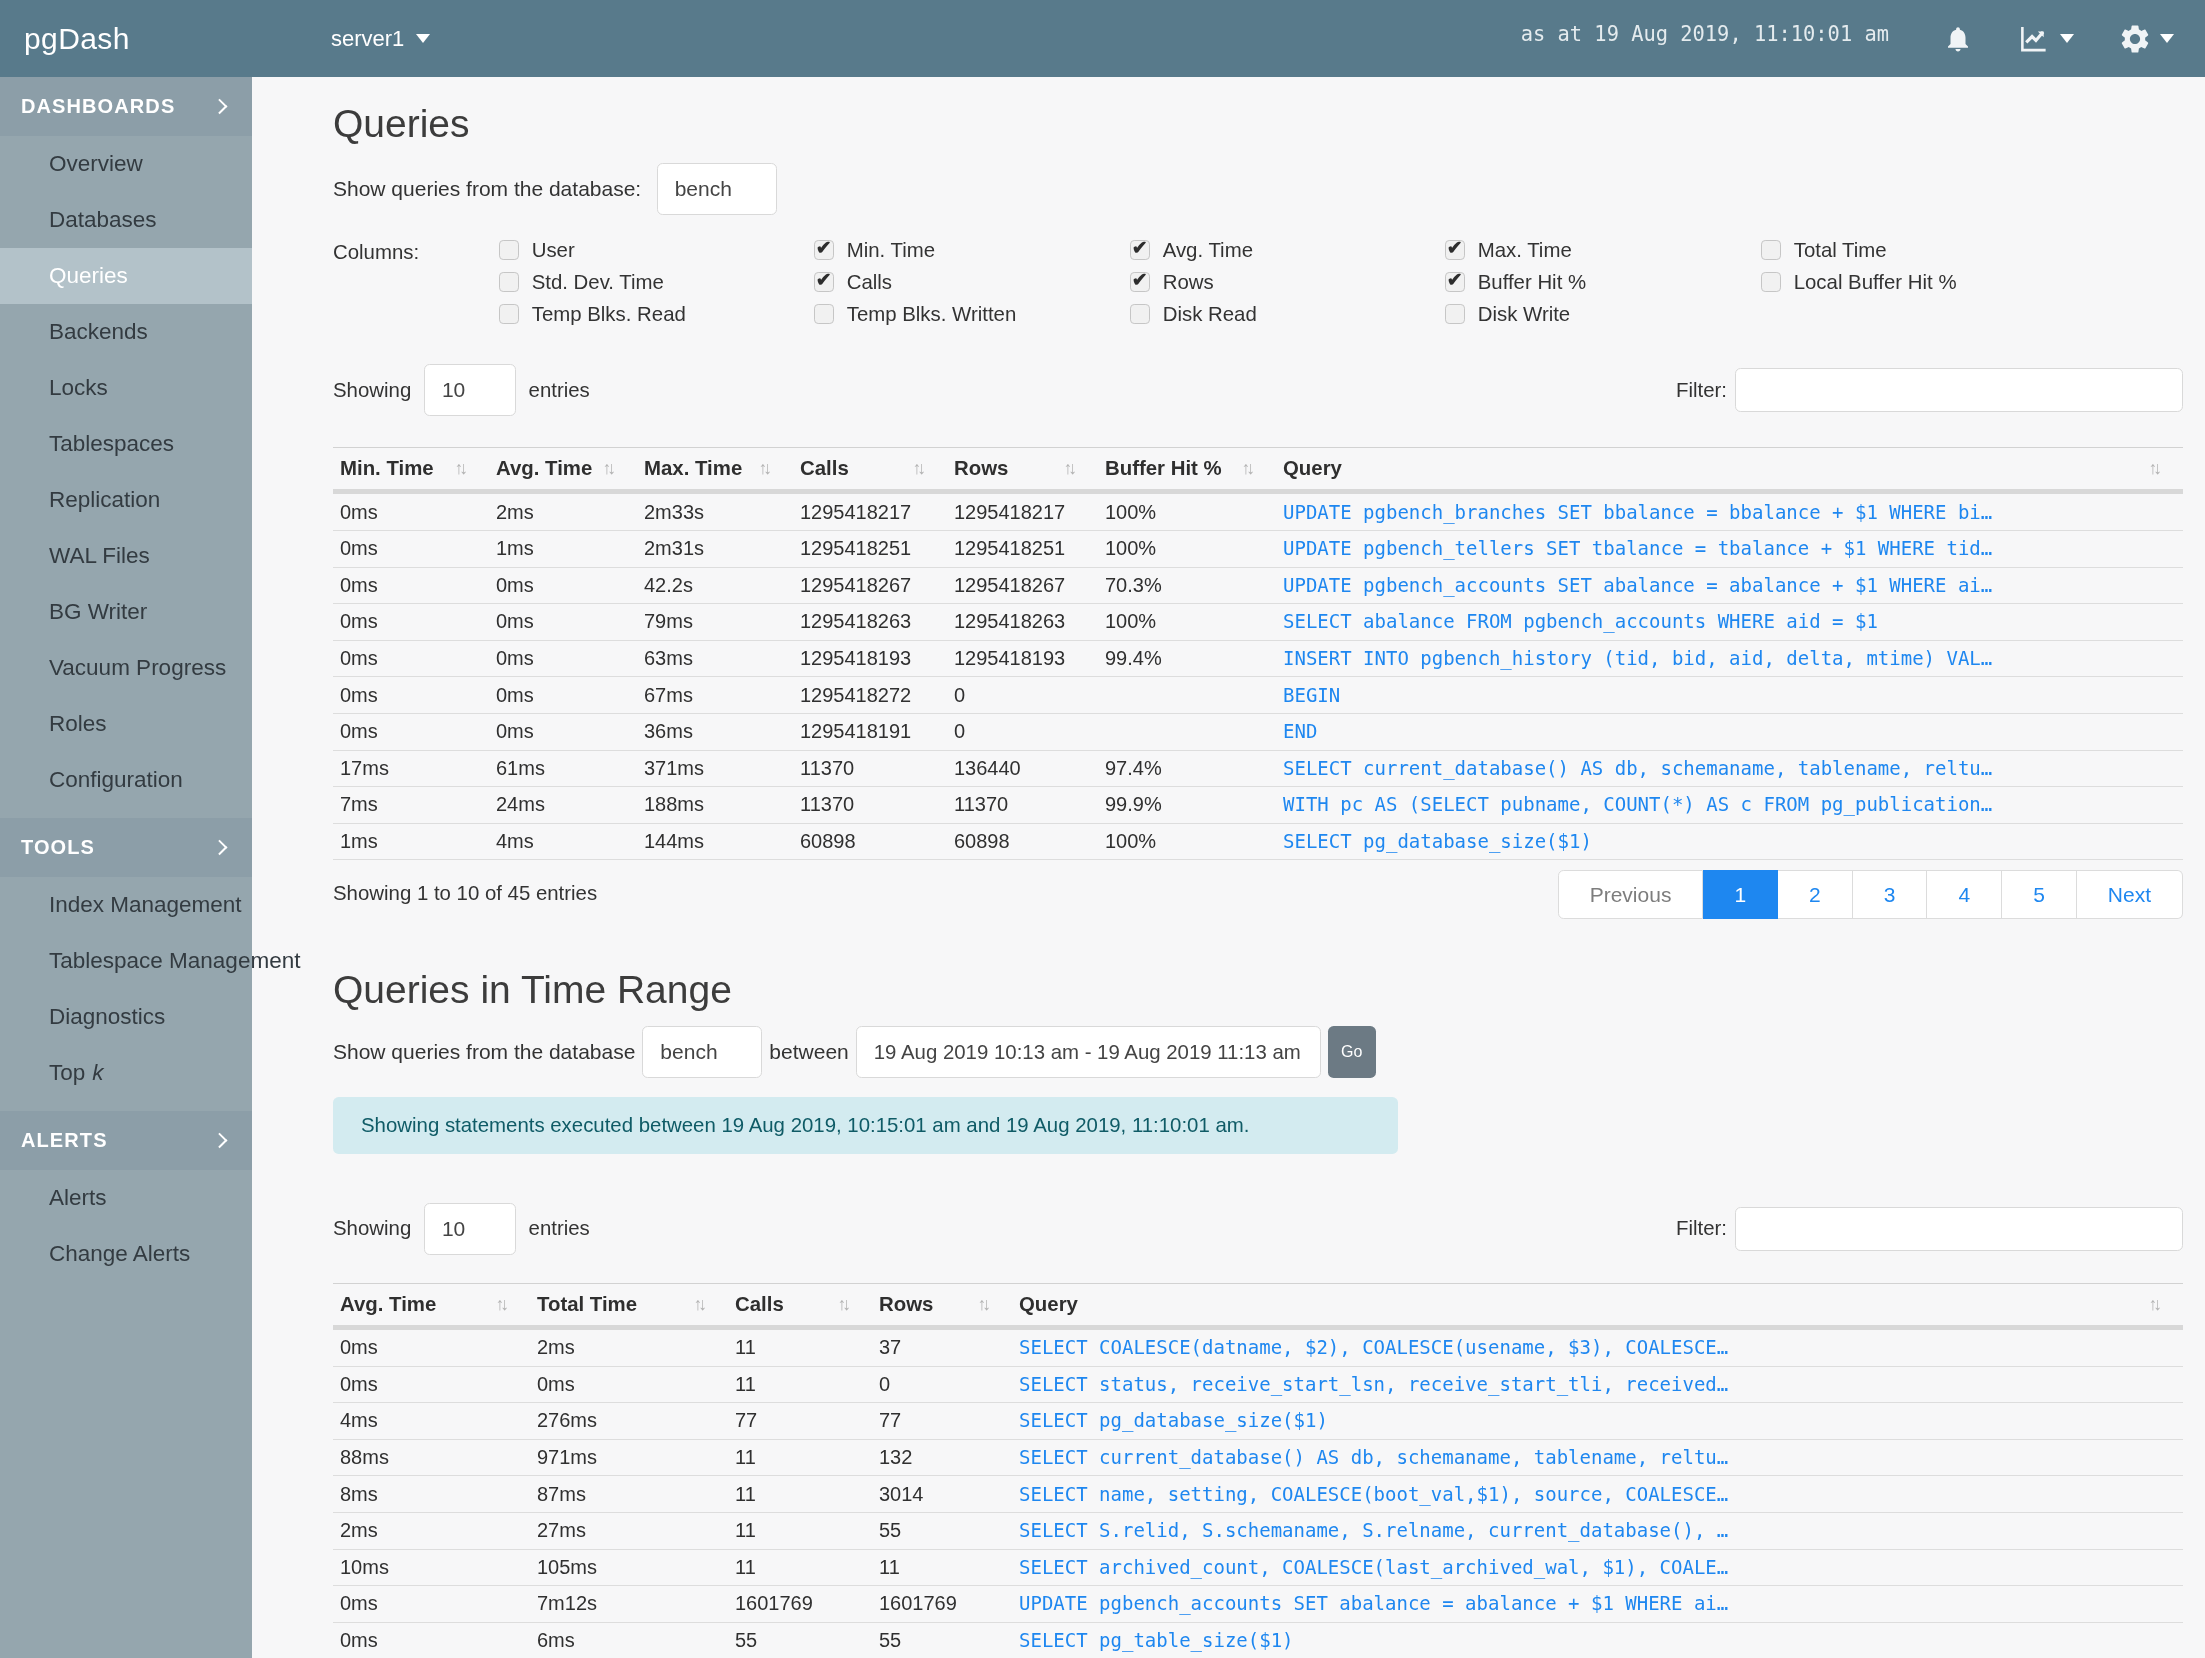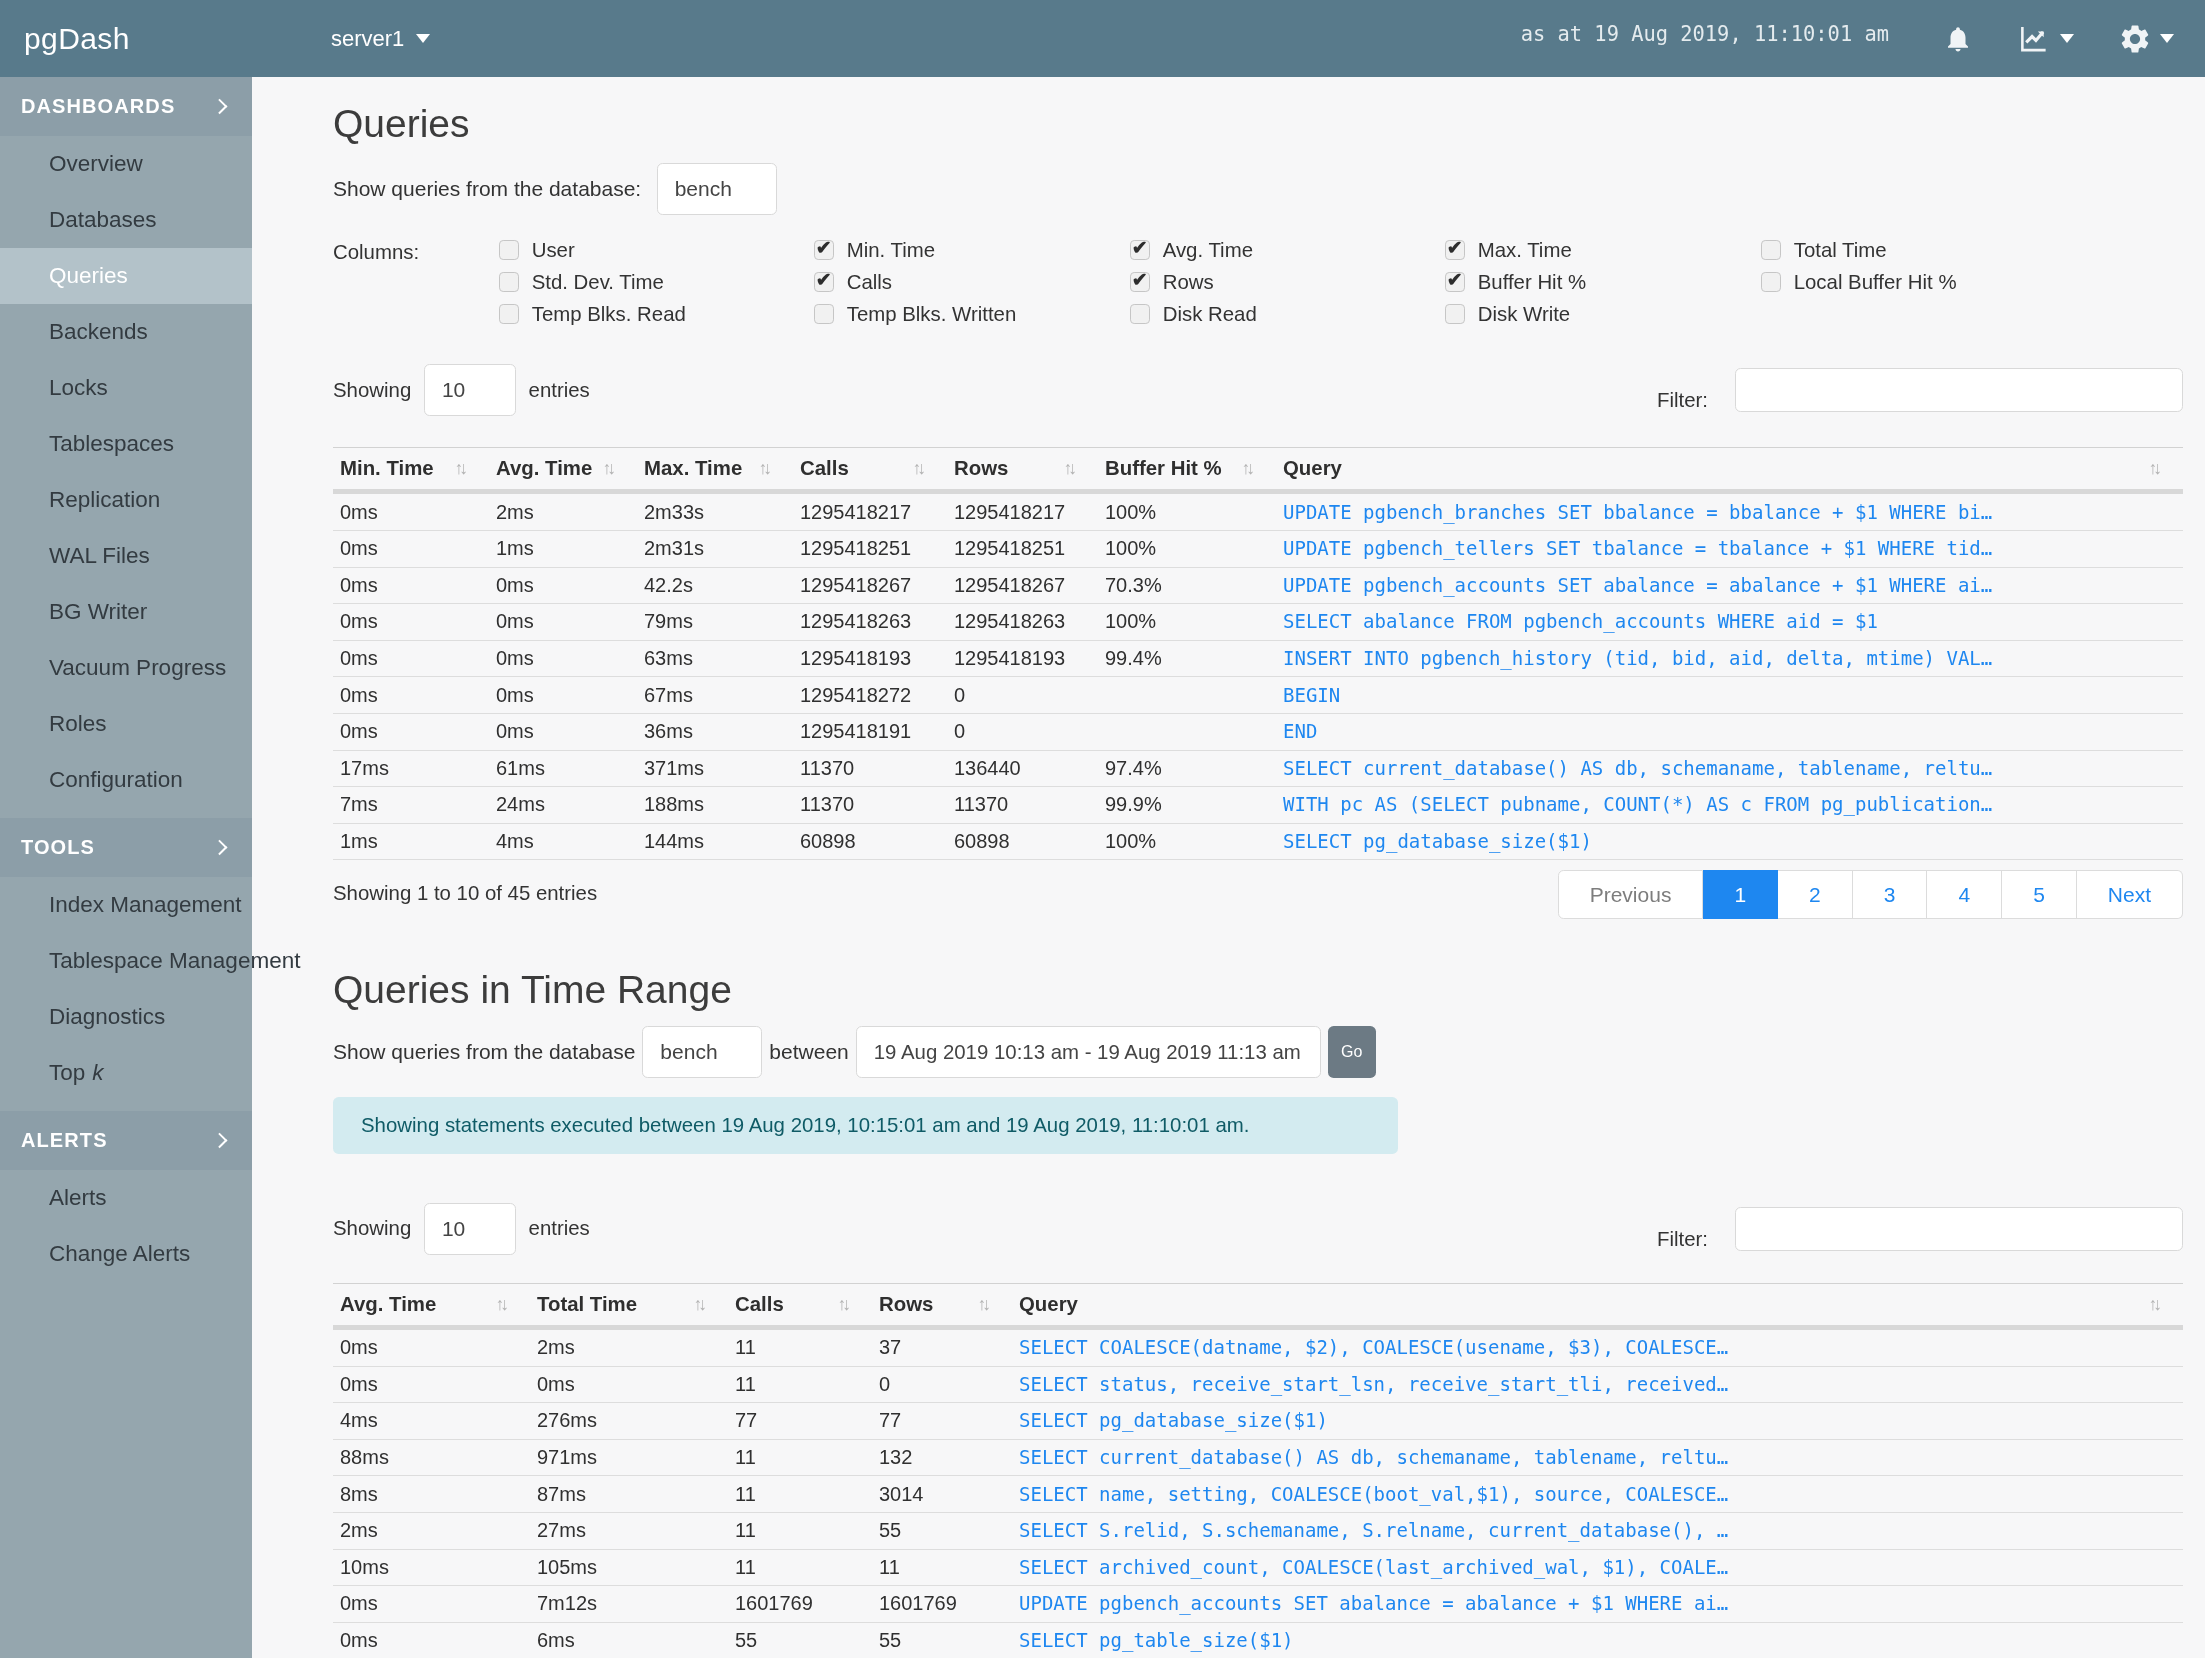--- a/index.html
+++ b/index.html
@@ -37,21 +37,21 @@
   .columns-row { margin-top:25px; position:relative; height:107px; font-size:20.4px; }
   .columns-label { position:absolute; left:0; top:1.4px; }
   .cb-col { position:absolute; top:0; }
   .cb-col-0 { left:166px; } .cb-col-1 { left:481px; } .cb-col-2 { left:797px; } .cb-col-3 { left:1112px; } .cb-col-4 { left:1428px; }
   .cb-row { display:flex; align-items:center; gap:12.7px; height:20px; margin-bottom:12px; cursor:pointer; white-space:nowrap; }
   .cb-box { width:20px; height:20px; background:#f1f1f1; border:1.4px solid #c6c6c6; border-radius:4.2px; position:relative; flex:0 0 20px; }
   .cb-box.checked::after { content:"✔"; position:absolute; top:-5px; left:0.7px; font-size:19px; font-weight:bold; color:#2d2d2d; }
 
   .showing-row { margin-top:17px; display:flex; align-items:center; font-size:20.4px; color:#333; }
   .entries-input { width:92px; margin:0 12.7px; }
-  .filter-wrap { margin-left:auto; display:flex; align-items:flex-end; gap:27px; }
+  .filter-wrap { margin-left:auto; display:flex; align-items:center; gap:8px; }
   .filter-input { width:448px; height:44px; }
 
   table.data-table { margin-top:31px; width:100%; border-collapse:collapse; table-layout:fixed; }
   thead th { border-top:1.4px solid #d2d2d2; border-bottom:5px solid #d8d8d8; padding:9.2px 7px; cursor:pointer; }
   .th-flex { display:flex; justify-content:space-between; align-items:center; padding-right:14px; }
   .th-label { font-size:20.4px; font-weight:bold; color:#2f2f2f; white-space:nowrap; }
   .sort-icons { color:#b3b3b3; font-size:17.6px; letter-spacing:-4.2px; font-weight:normal; padding-right:4.2px; }
   tbody td { font-size:20px; color:#303030; padding:6.3px 7px; border-top:0.7px solid #dddddd; white-space:nowrap; overflow:hidden; }
   tbody tr:last-child td { border-bottom:0.7px solid #dddddd; }
   .query-link { font-family:"DejaVu Sans Mono", monospace; font-size:19px; color:#1e87f0; cursor:pointer; }

